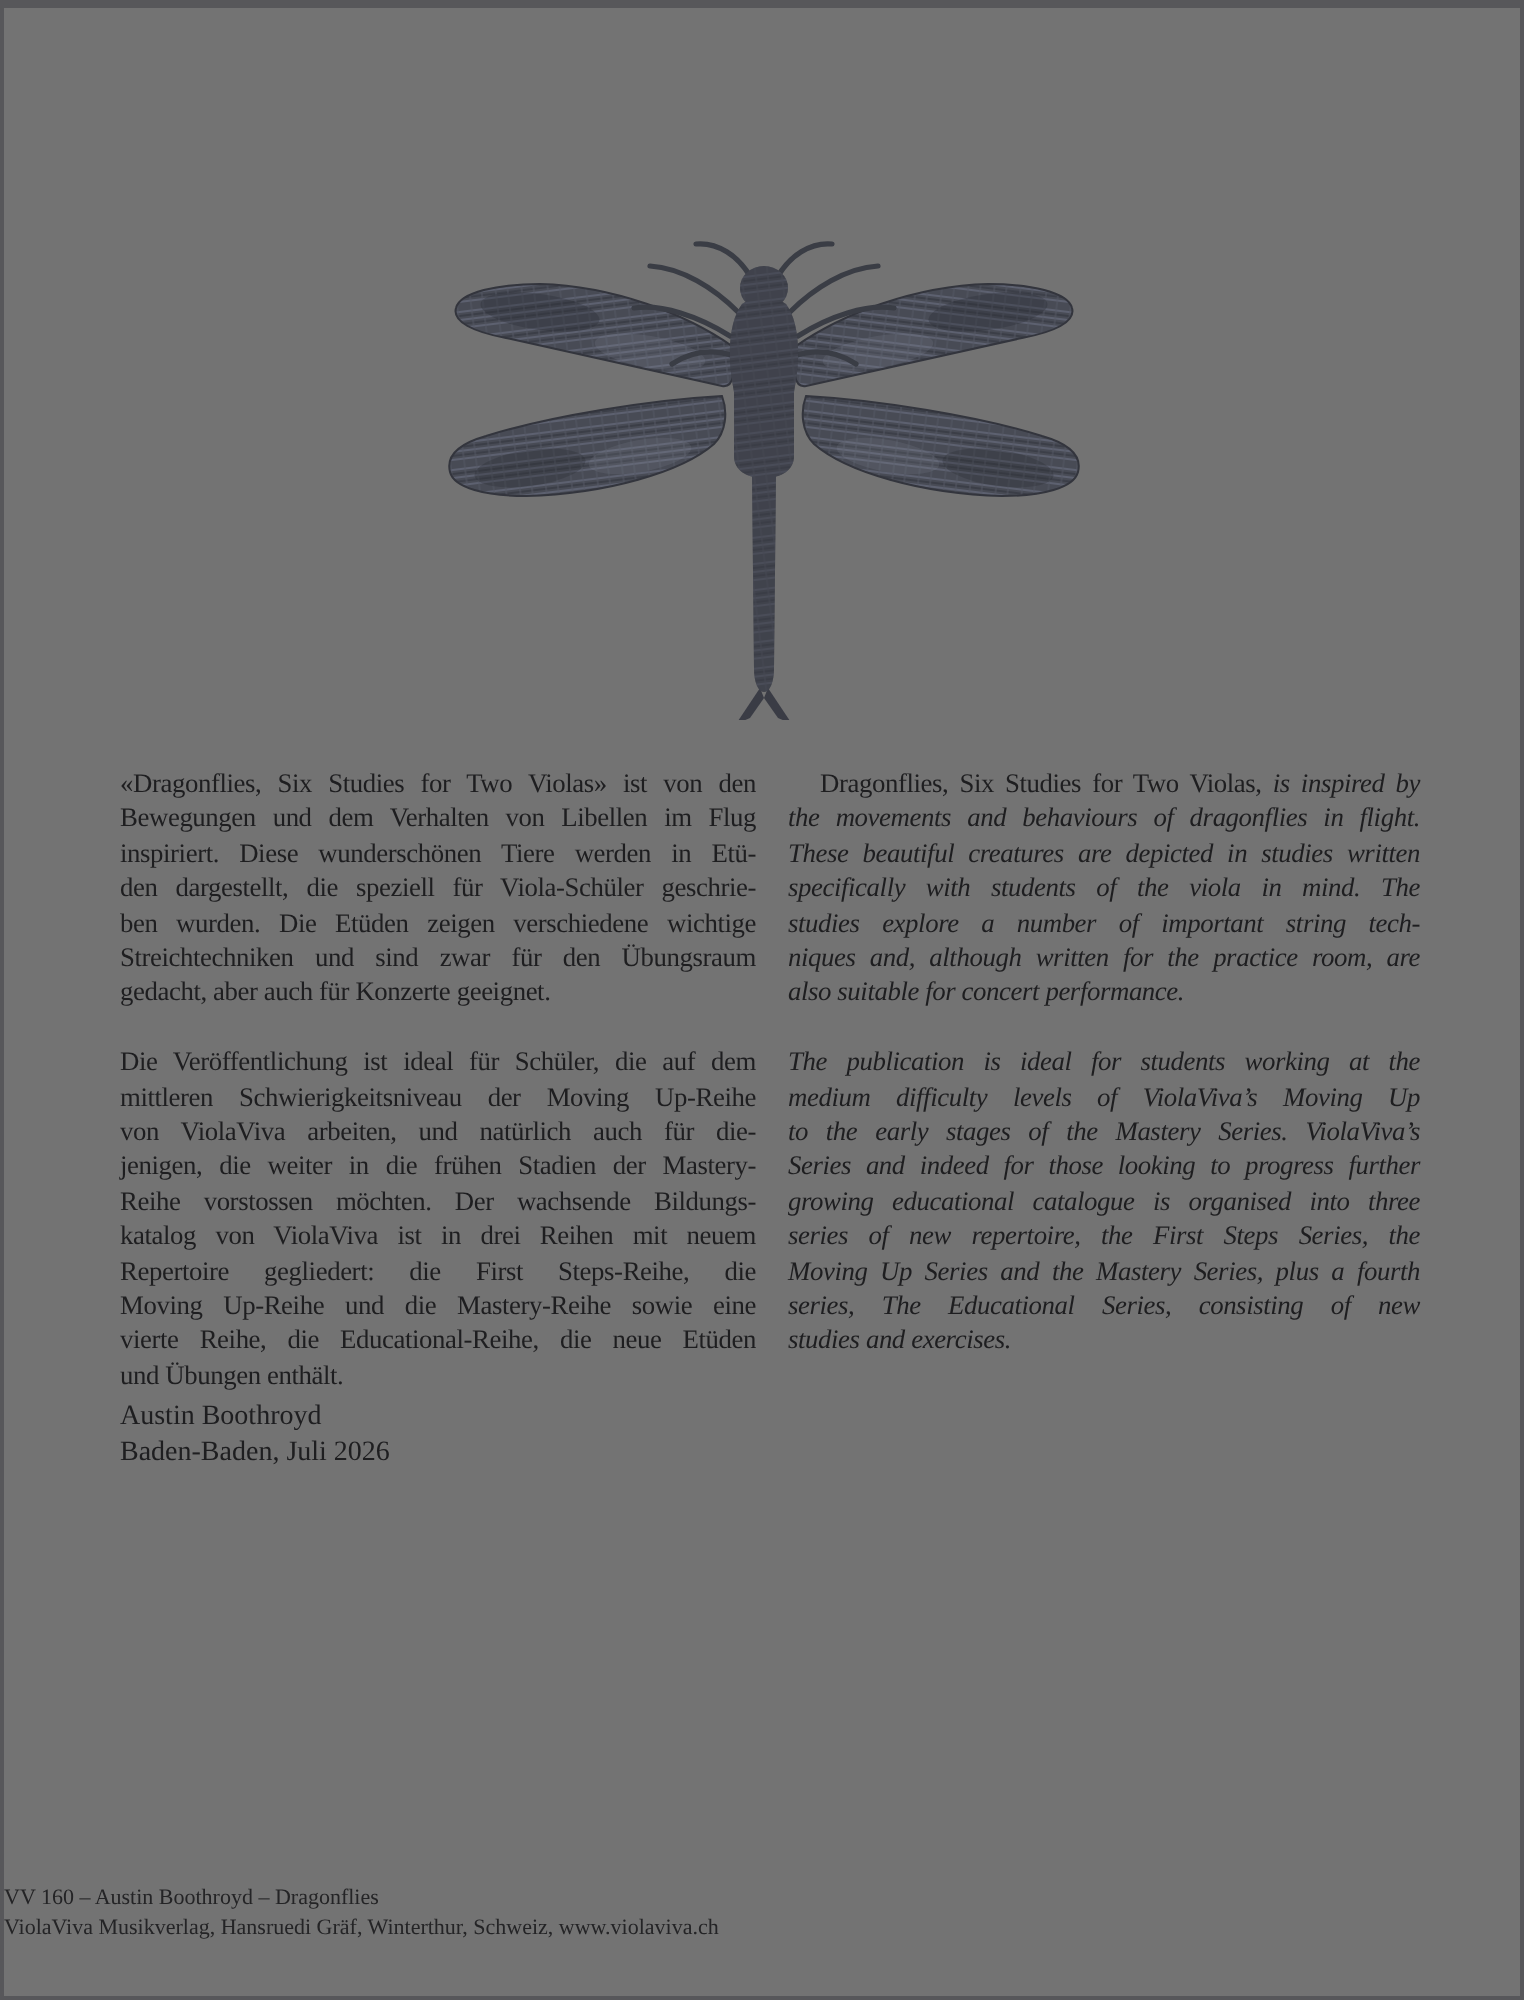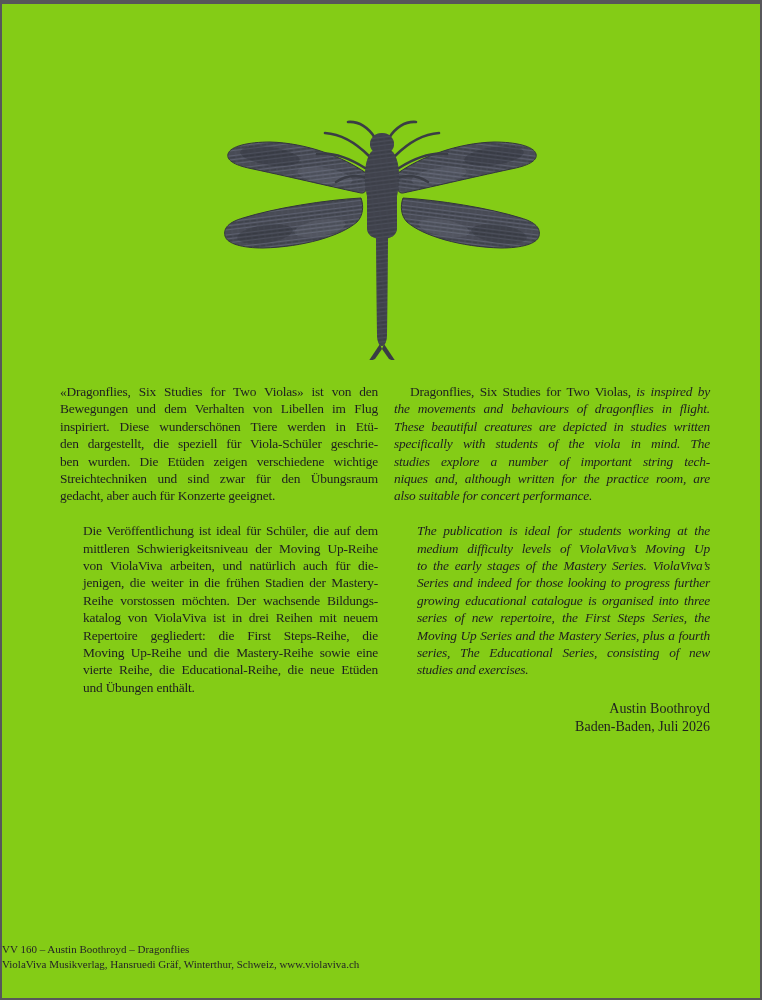--- a/index.html
+++ b/index.html
@@ -1,21 +1,21 @@
 <!DOCTYPE html>
 <html><head>
 <meta charset="utf-8">
 <style>
   html, body { margin: 0; padding: 0; background: #ffffff; }
   .page {
     position: relative;
     width: 762px;
     height: 1000px;
     box-sizing: border-box;
-    background: #84cc16;
+    background: #737373;
     border: 2px solid #57575a;
     border-top-width: 4px;
     overflow: hidden;
     font-family: "Liberation Serif", "DejaVu Serif", serif;
     color: #1e1e20;
   }
   .artwork {
     position: absolute;
     top: 112px;
     left: 213px;
@@ -29,27 +29,27 @@
     left: 58px;
     width: 650px;
     font-size: 13.4px;
     line-height: 17.4px;
     letter-spacing: -0.2px;
   }
   .columns { display: flex; gap: 16px; }
   .col { }
   .col-left  { width: 318px; }
   .col-right { width: 316px; font-style: italic; }
-  .para + .para { margin-top: 17.4px; margin-left: 23px; }
+  .para + .para { margin-top: 17.4px; }
   .tline { text-align: justify; text-align-last: justify; hyphens: none; }
   .tline.last { text-align-last: left; }
   .roman { font-style: normal; margin-left: 16px; }
   .signature {
     margin-top: 4px;
-    text-align: right;
+    text-align: left;
     font-size: 14px;
     line-height: 17.5px;
     font-style: normal;
     letter-spacing: 0;
   }
   .footer {
     position: absolute;
     top: 938px;
     left: 0;
     right: 0;

